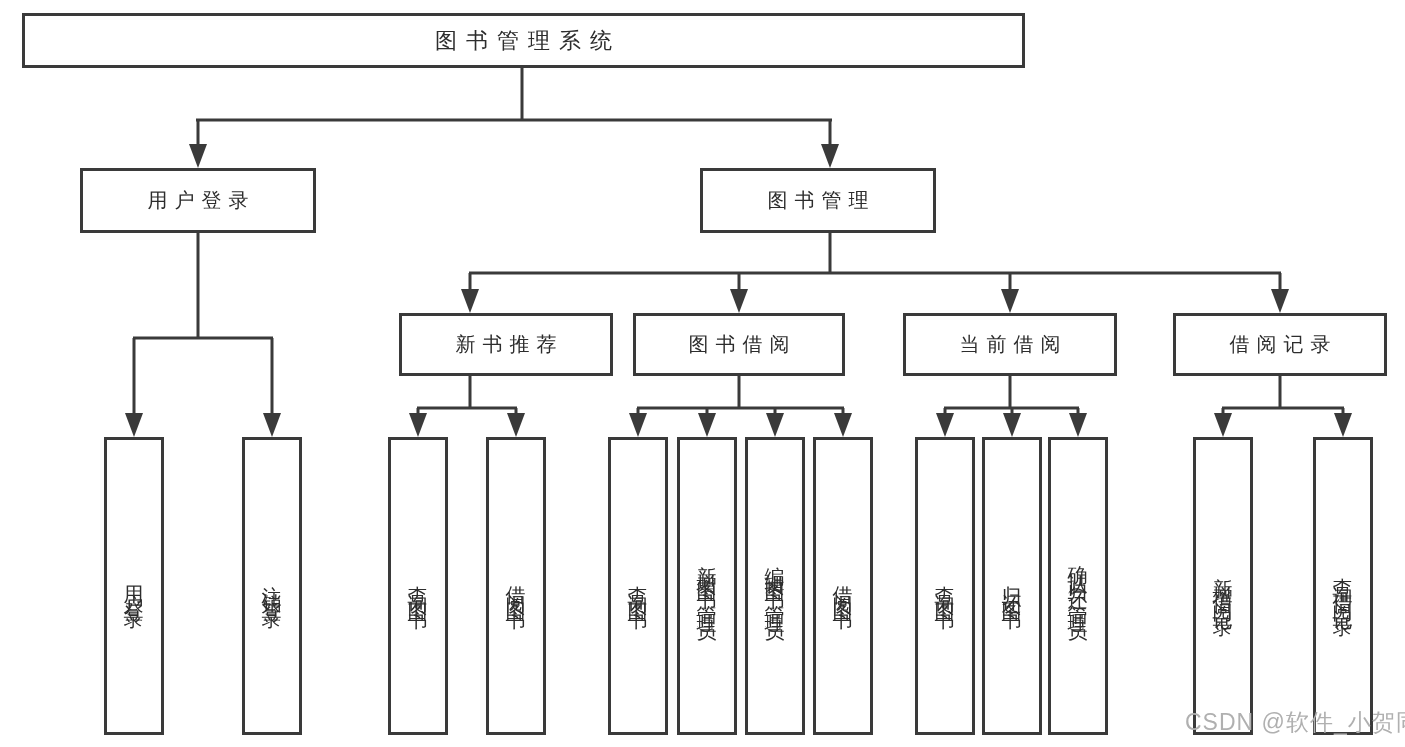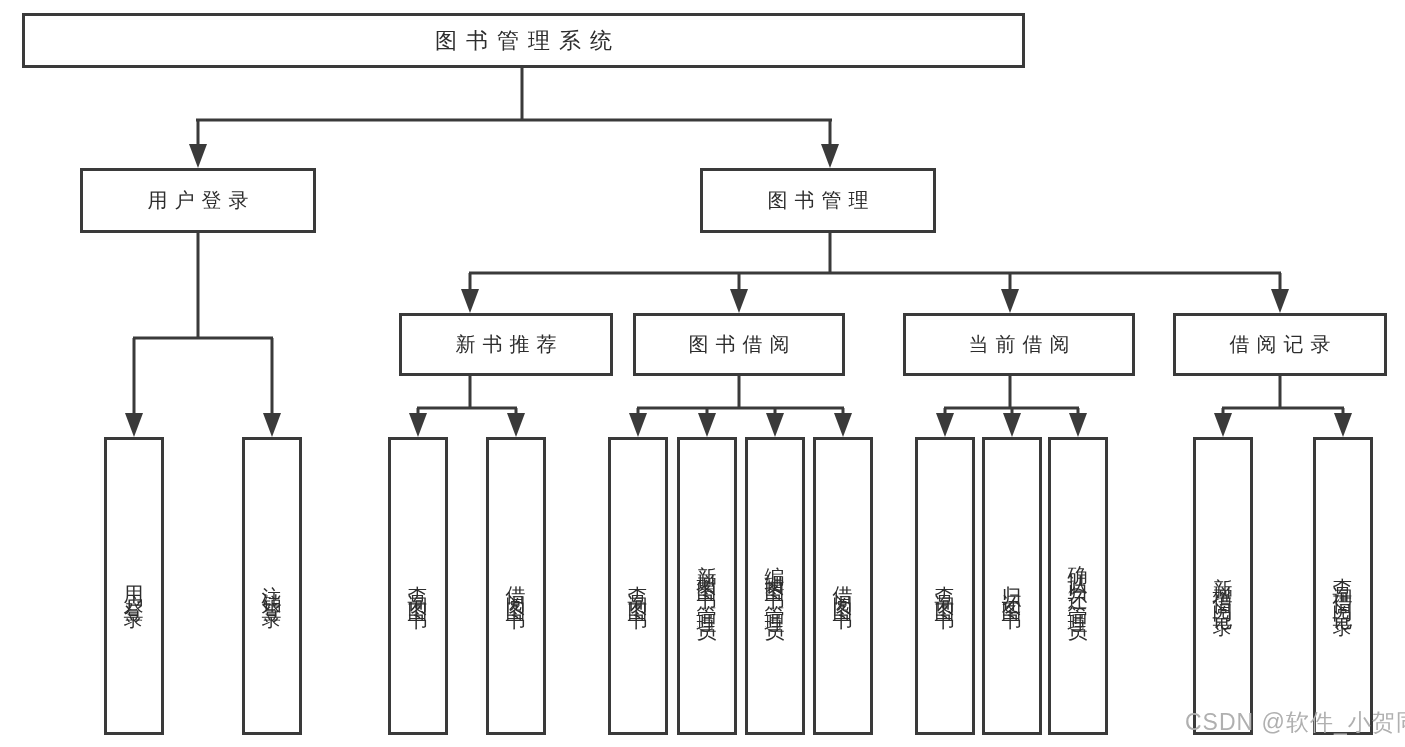--- a/index.html
+++ b/index.html
@@ -107,21 +107,21 @@
   <div class="box lvl2" style="left:700px;text-align:center;">
     <span class="hlabel">图书管理</span>
   </div>
 
   <div class="box lvl3" style="left:351px;width:214px;margin-left:48px;">
     <span class="hlabel">新书推荐</span>
   </div>
   <div class="box lvl3" style="left:633px;width:212px;">
     <span class="hlabel">图书借阅</span>
   </div>
-  <div class="box lvl3" style="left:903px;width:232px;">
+  <div class="box lvl3" style="left:903px;width:214px;">
     <span class="hlabel">当前借阅</span>
   </div>
   <div class="box lvl3" style="left:1173px;width:214px;">
     <span class="hlabel">借阅记录</span>
   </div>
 
   <div class="box leaf" style="left:104px;">
     <span>用户登录</span>
   </div>
   <div class="box leaf" style="left:242px;">

